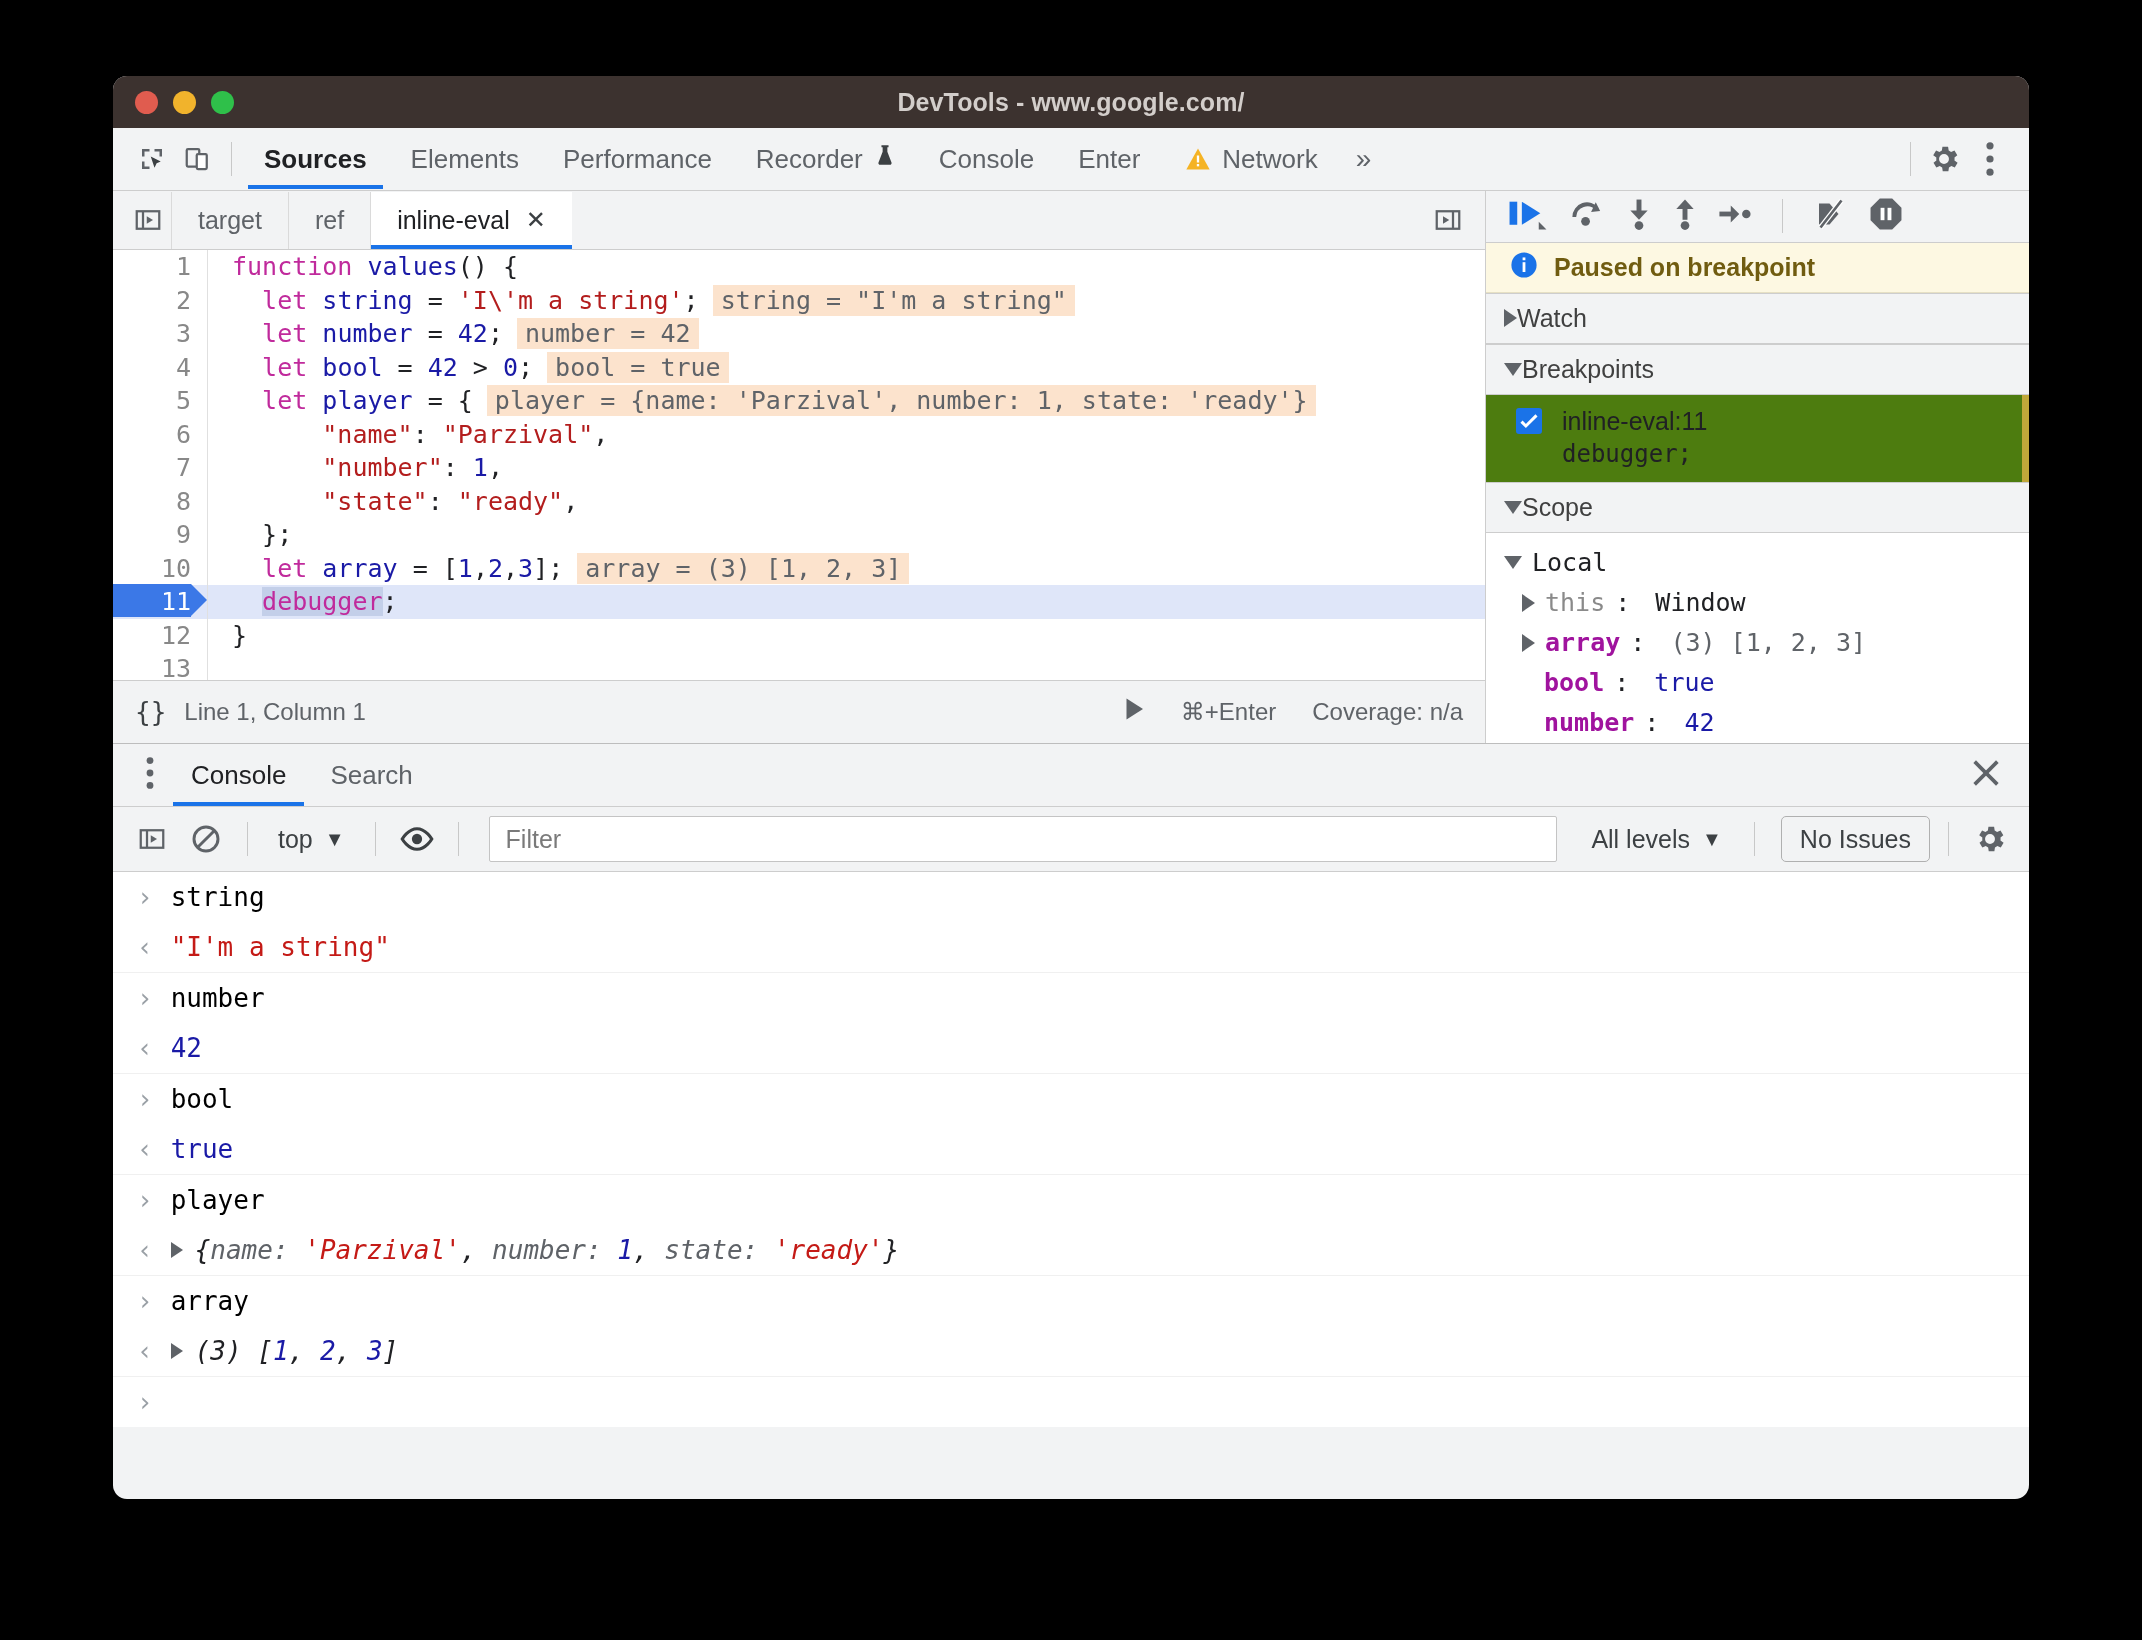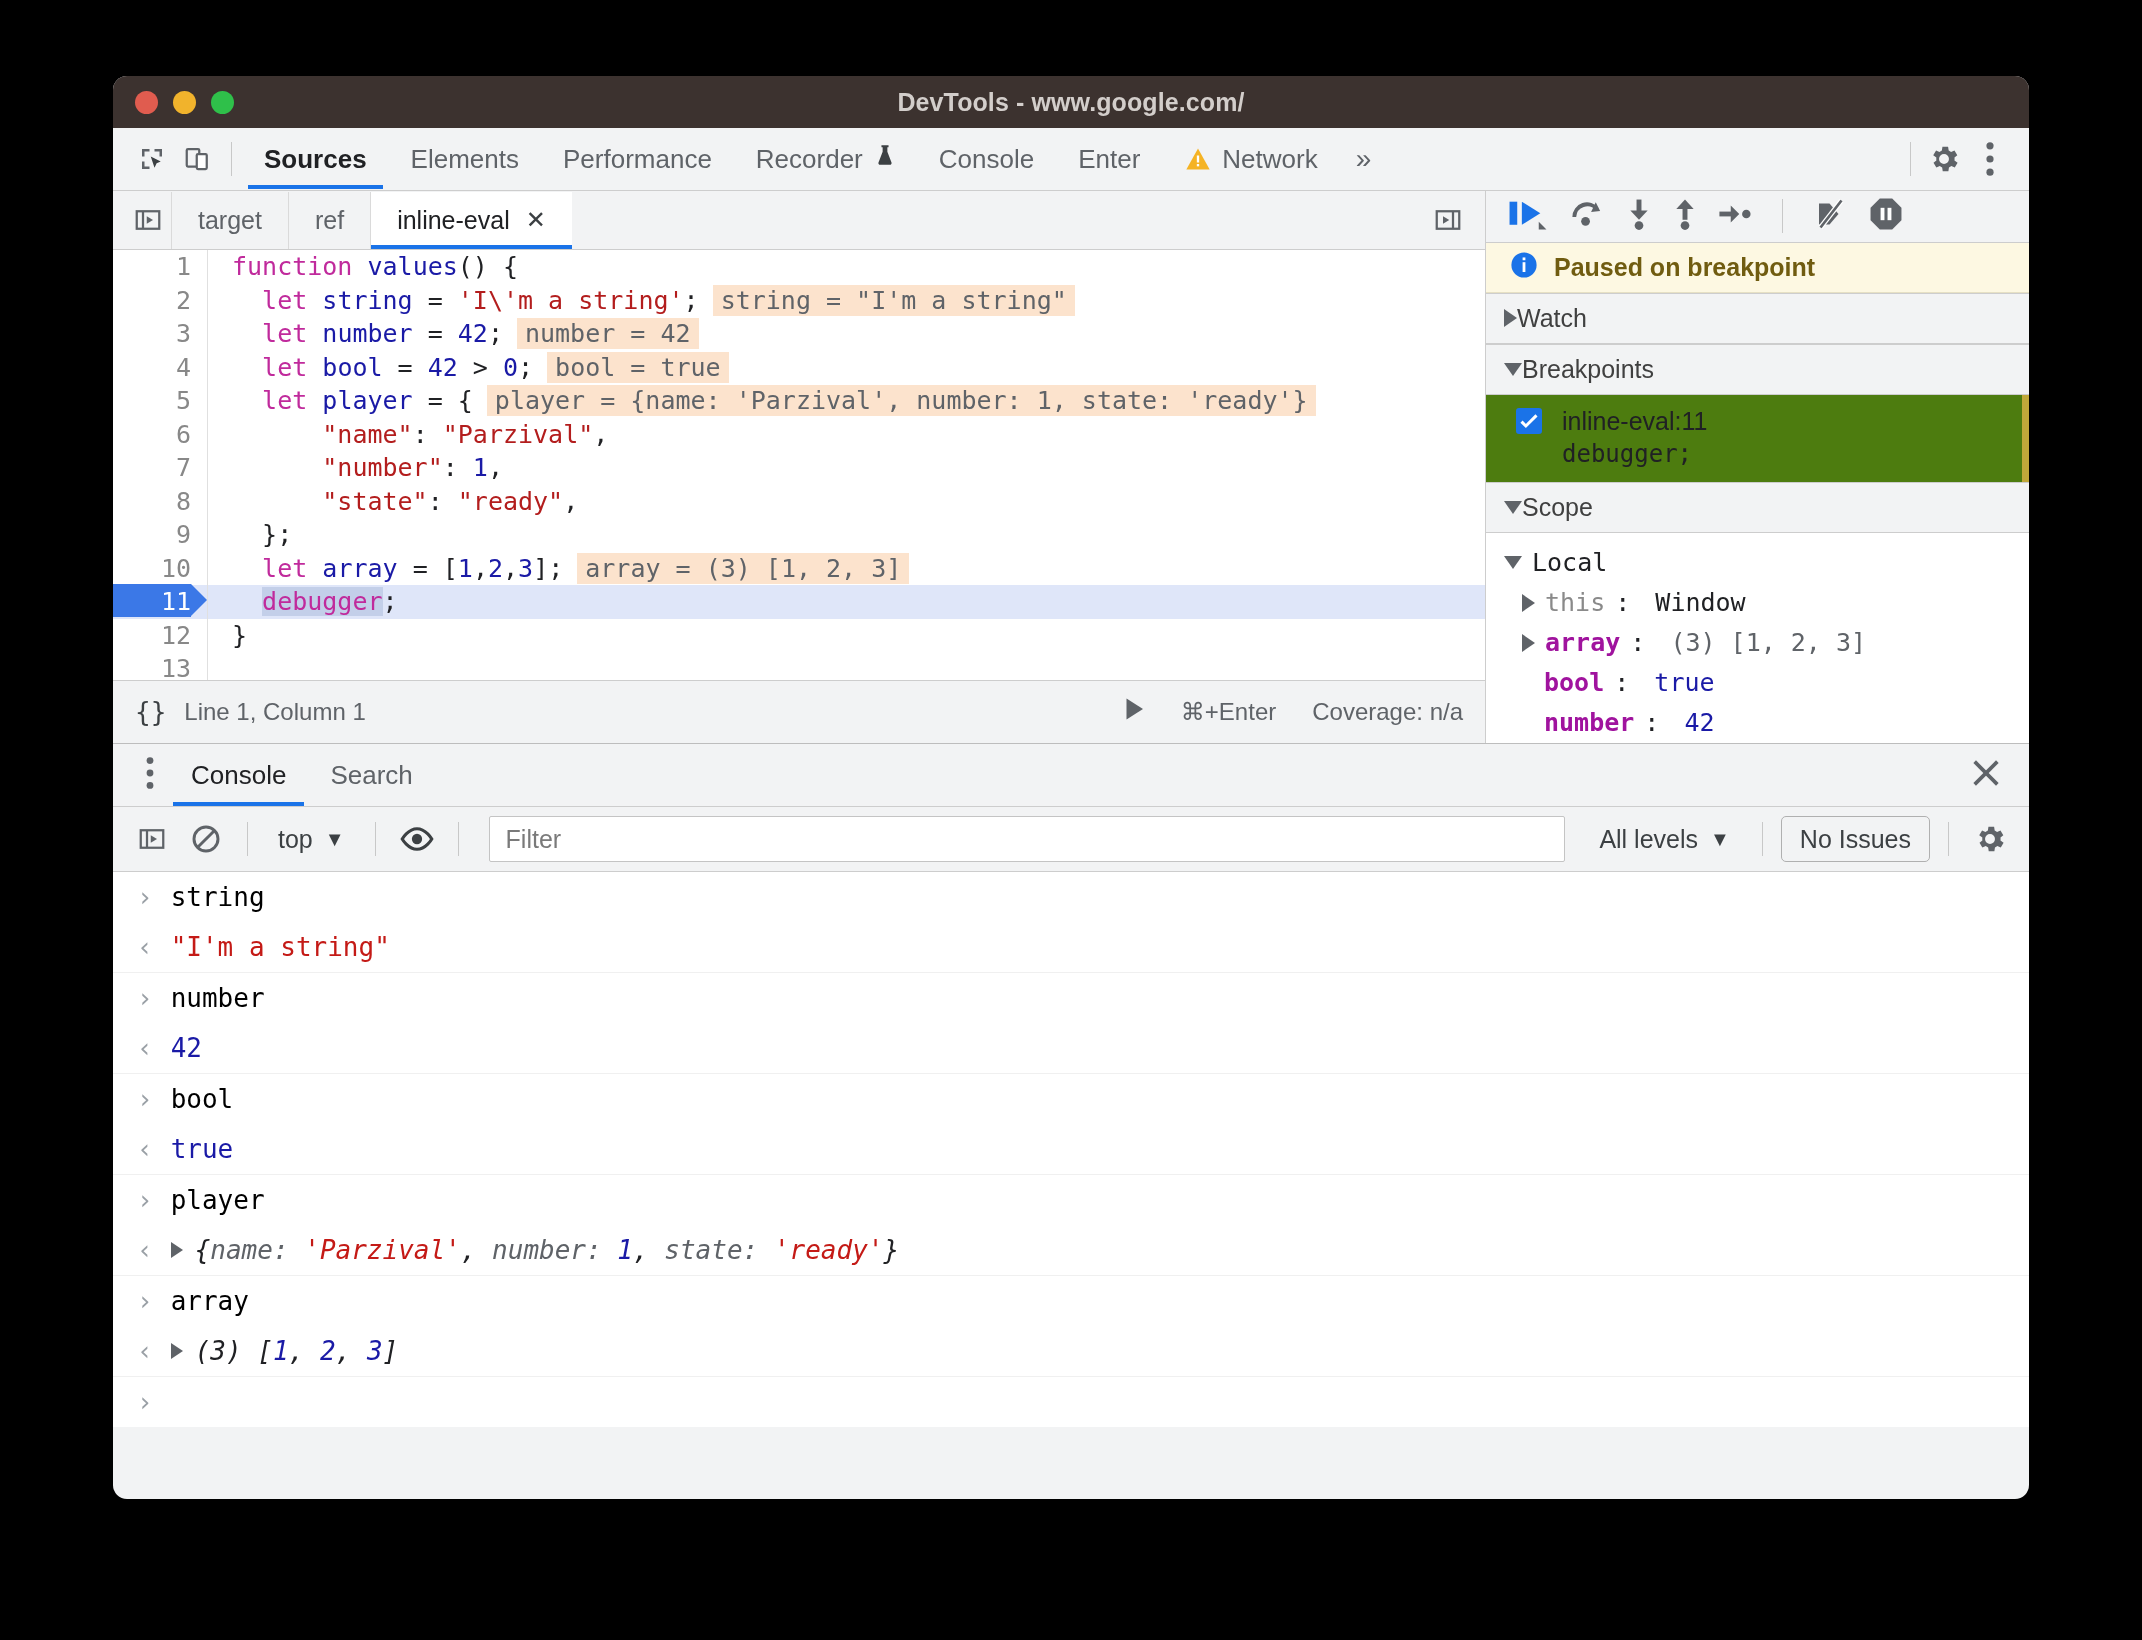--- a/index.html
+++ b/index.html
@@ -78,21 +78,21 @@
   .drawer{border-top:1px solid #bdbdbd;background:#fff;height:auto;}
   .drawer-tabs{height:62px;background:#f2f3f4;display:flex;align-items:center;padding-left:18px;position:relative;border-bottom:1px solid #cdcdcd;}
   .dtab{height:61px;padding:0 22px;display:flex;align-items:center;font-size:26px;color:#5f6368;position:relative;}
   .dtab.active{color:#202124;}
   .dtab.active:after{content:"";position:absolute;left:4px;right:4px;bottom:0;height:4px;background:#1a73e8;}
   .drawer-close{margin-left:auto;padding-right:26px;}
   .console-toolbar{height:64px;background:#f2f3f4;border-bottom:1px solid #cdcdcd;display:flex;align-items:center;padding:0 16px;gap:8px;}
   .ctx-sel{font-size:25px;color:#3c4043;display:flex;align-items:center;gap:12px;padding:0 12px;}
   .filter-input{flex:1;height:44px;background:#fff;border:1px solid #c4c4c4;border-radius:2px;margin:0 12px;display:flex;align-items:center;padding:0 16px;font-size:25px;color:#7a7a7a;}
   .levels{font-size:25px;color:#3c4043;display:flex;align-items:center;gap:12px;padding:0 14px;}
-  .issues{height:44px;border:1px solid #b0b0b0;border-radius:5px;display:flex;align-items:center;padding:0 18px;font-size:25px;color:#3c4043;}
+  .issues{height:44px;border:1px solid #b0b0b0;border-radius:5px;display:flex;align-items:center;padding:0 18px;font-size:25px;color:#3c4043;margin-left:8px;}
   .cmsgs{background:#fff;font-family:"DejaVu Sans Mono",monospace;font-size:26px;}
   .cmsg{display:flex;align-items:center;gap:18px;padding:8px 0 8px 24px;min-height:34px;}
   .cmsg.res{border-bottom:1px solid #f0f0f0;}
   .arr-in{color:#9aa0a6;font-size:26px;}
   .arr-out{color:#9aa0a6;font-size:26px;}
   .cval-str{color:#c41a16;} .cval-num{color:#1a1aa6;} .cval-bool{color:#1a1aa6;}
   .obj{font-style:italic;color:#5f6368;display:flex;align-items:center;gap:12px;}
   .obj .k{color:#5f6368;} .obj .s{color:#c41a16;} .obj .n{color:#1a1aa6;} .obj .p{color:#202124;}
   .tri-s{width:0;height:0;border-top:8px solid transparent;border-bottom:8px solid transparent;border-left:12px solid #5f6368;flex:none;}
   .prompt-row{display:flex;align-items:center;gap:18px;padding:10px 0 10px 24px;}

